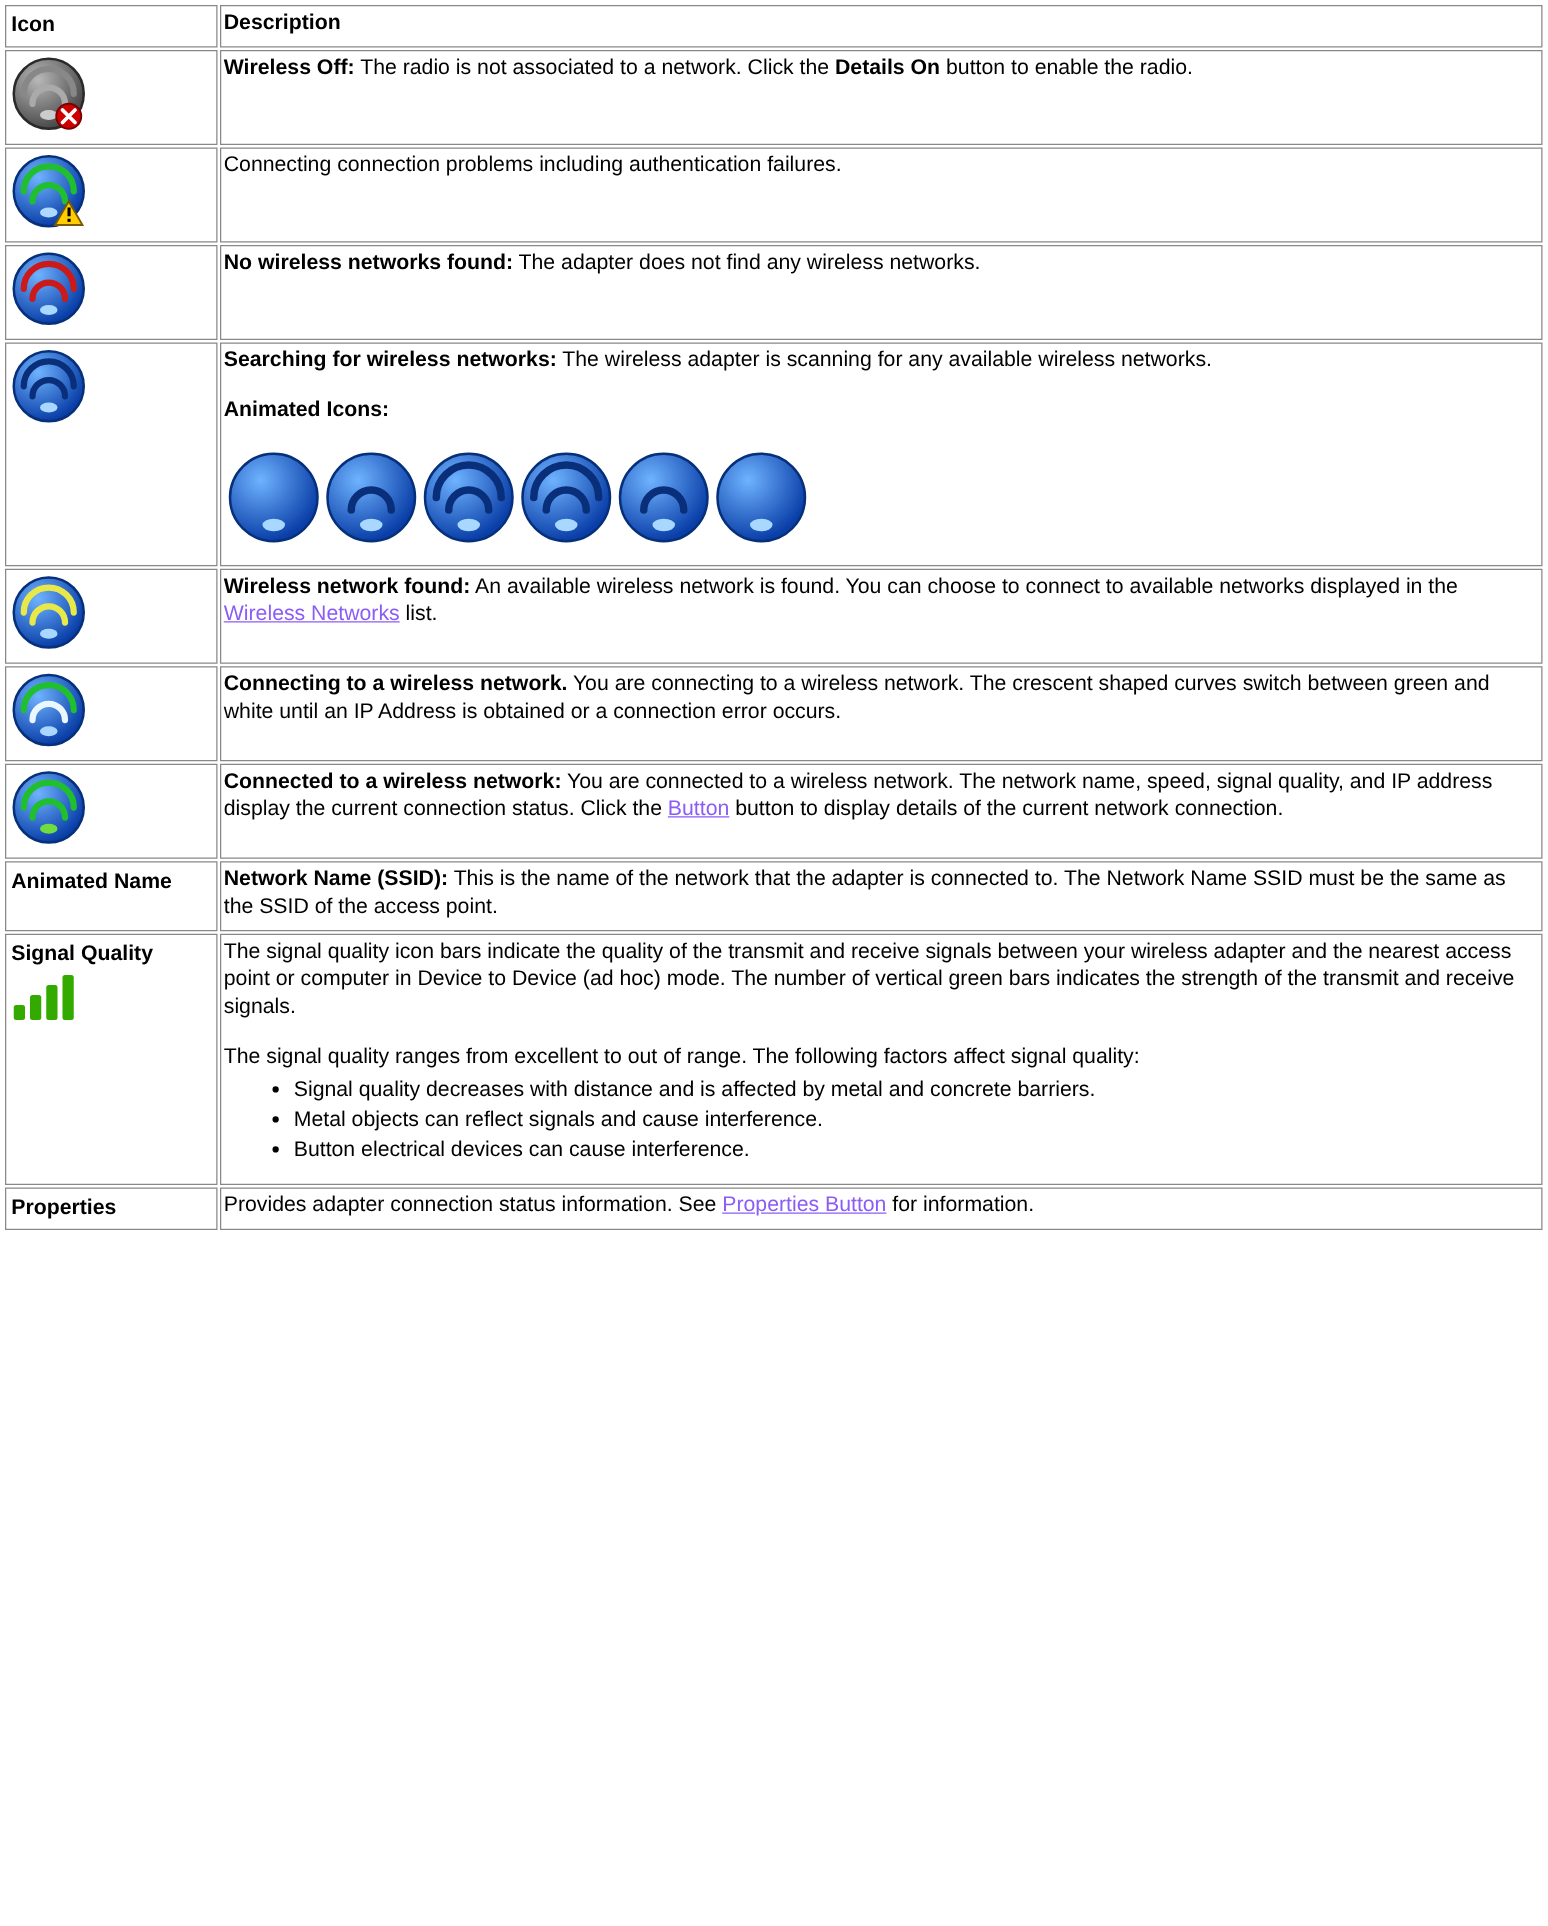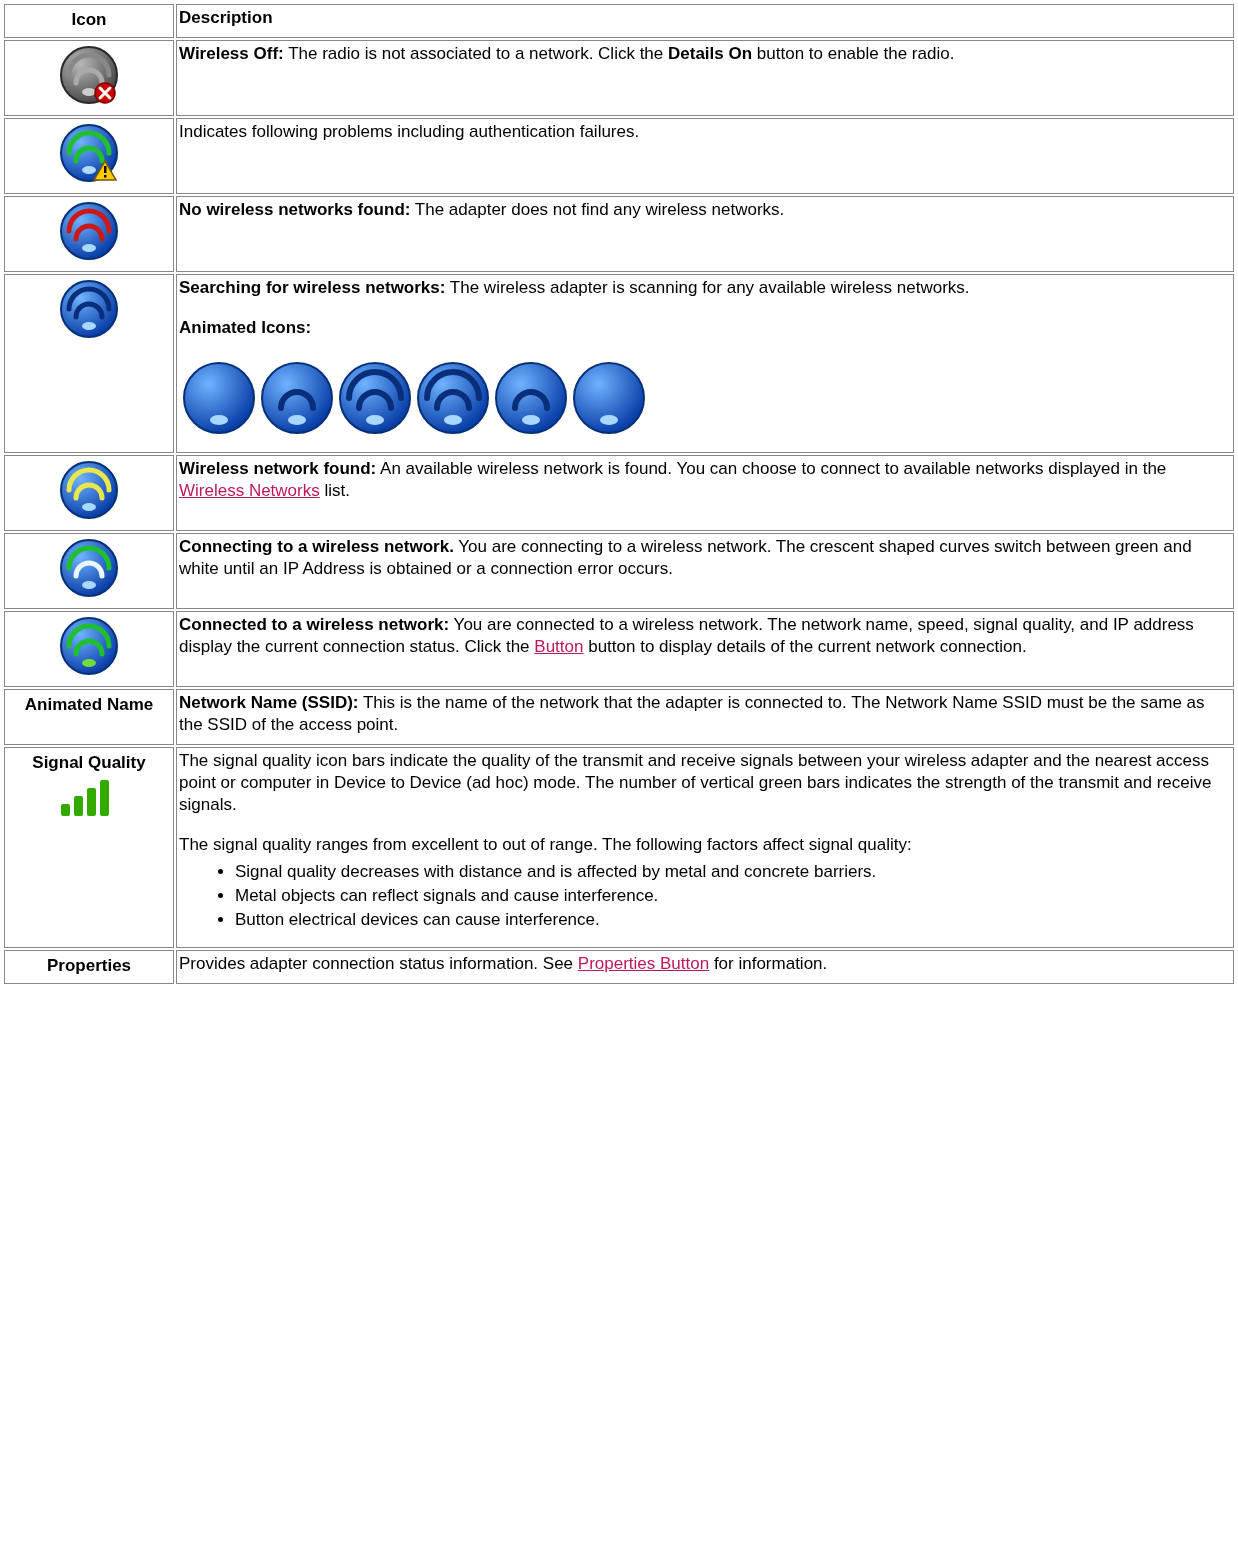--- a/index.html
+++ b/index.html
@@ -17,28 +17,28 @@
     table-layout: fixed;
   }
   td {
     border: 1px solid #888;
     vertical-align: top;
     padding: 2px 2px 12px 2px;
     line-height: 1.3;
   }
   td.icon-cell {
     width: 170px;
-    text-align: center;
+    text-align: left;
     padding: 4px;
   }
   td.desc-cell {
     padding: 2px 4px 8px 2px;
   }
   .bold { font-weight: bold; }
-  a { color: #be185d; text-decoration: underline; }
+  a { color: #8b5cf6; text-decoration: underline; }
   ul { margin: 4px 0 8px 0; padding-left: 40px; }
   li { margin: 2px 16px; }
   .p { margin: 0 0 18px 0; }
 
   
   .icon-slot { display:inline-block; }
 </style>
 </head>
 <body>
 
@@ -96,21 +96,21 @@
           <path d="M10 30 A20 20 0 0 1 50 30" fill="none" stroke="#1fbf2f" stroke-width="5" stroke-linecap="round"></path>
           <path d="M17 38 A13 13 0 0 1 43 38" fill="none" stroke="#1fbf2f" stroke-width="5" stroke-linecap="round"></path>
           <ellipse cx="30" cy="47" rx="7" ry="4" fill="#add8ff"></ellipse>
           <polygon points="46,38 57,57 35,57" fill="#ffcc00" stroke="#7a5a00" stroke-width="1.5"></polygon>
           <rect x="45" y="43" width="2.5" height="7" fill="#000"></rect>
           <rect x="45" y="52" width="2.5" height="2.5" fill="#000"></rect>
         </svg>
       </span>
     </td>
     <td class="desc-cell">
-      <span>Indicates following problems including authentication failures.</span>
+      <span>Connecting connection problems including authentication failures.</span>
     </td>
   </tr>
 
   <tr>
     <td class="icon-cell">
       <span class="icon-slot">
         <svg width="60" height="60" viewBox="0 0 60 60">
           <defs>
             <radialGradient id="gBlue3" cx="35%" cy="30%" r="70%">
               <stop offset="0%" stop-color="#6fb3ff"></stop>

